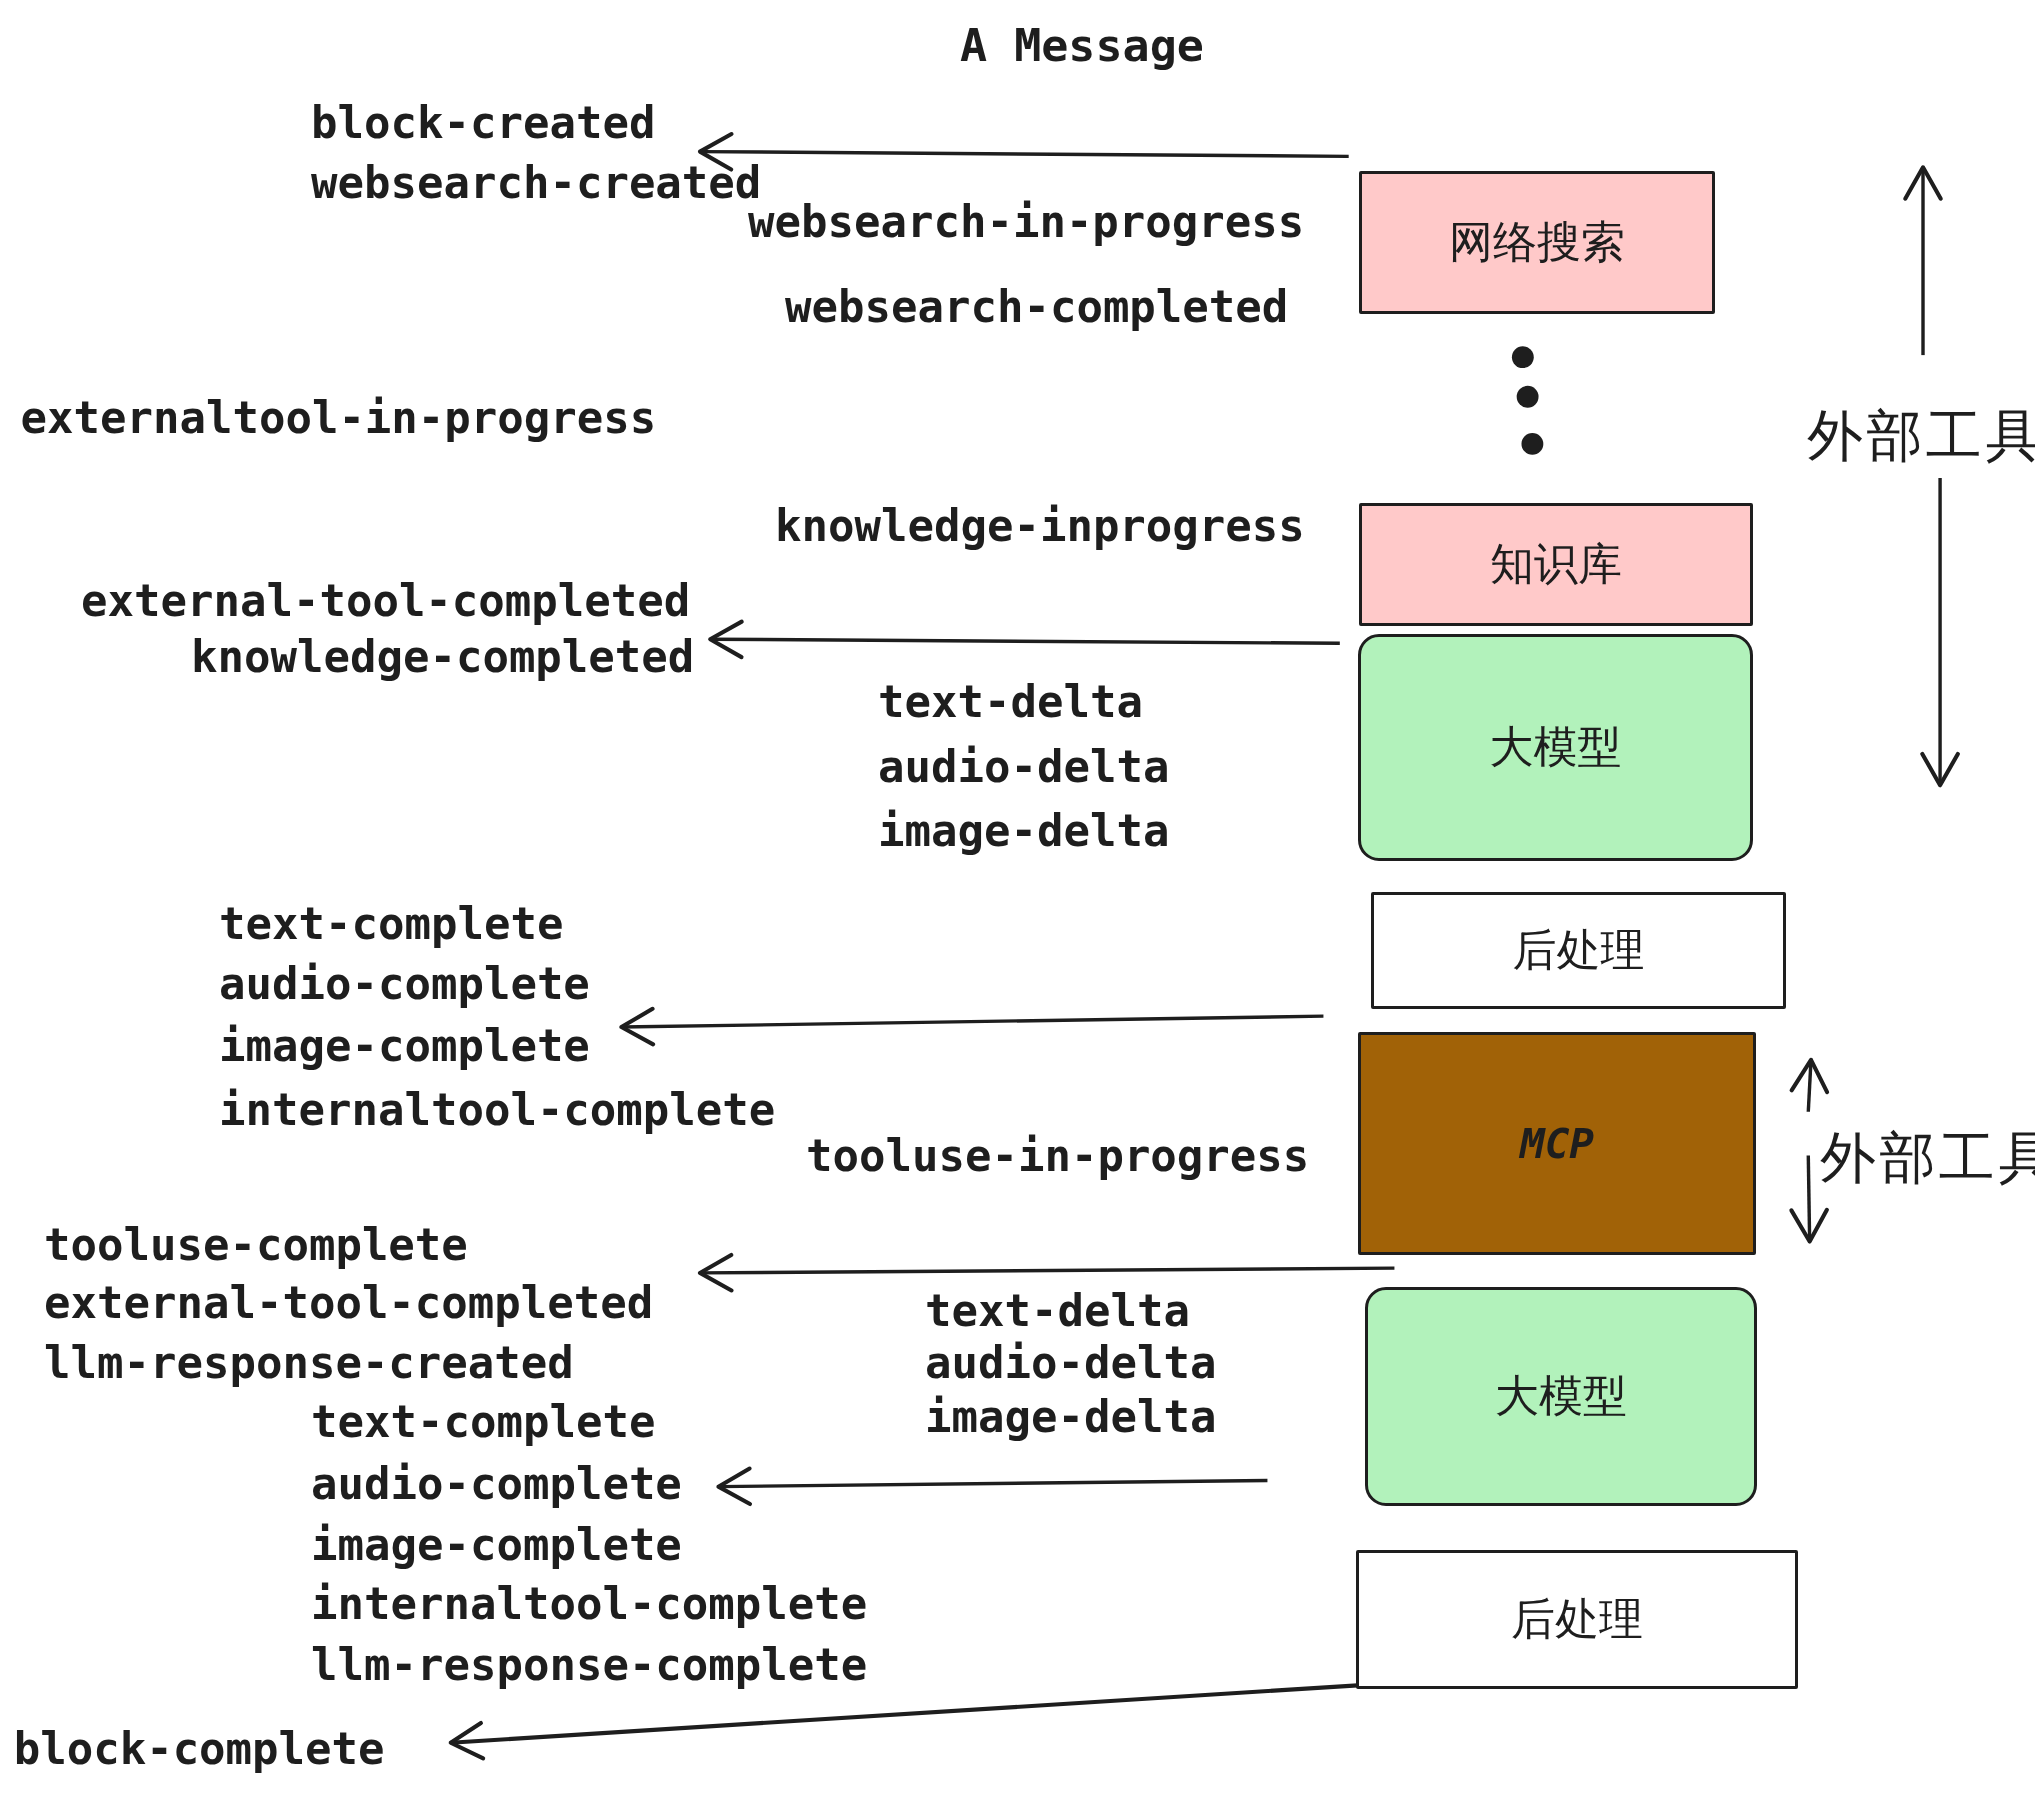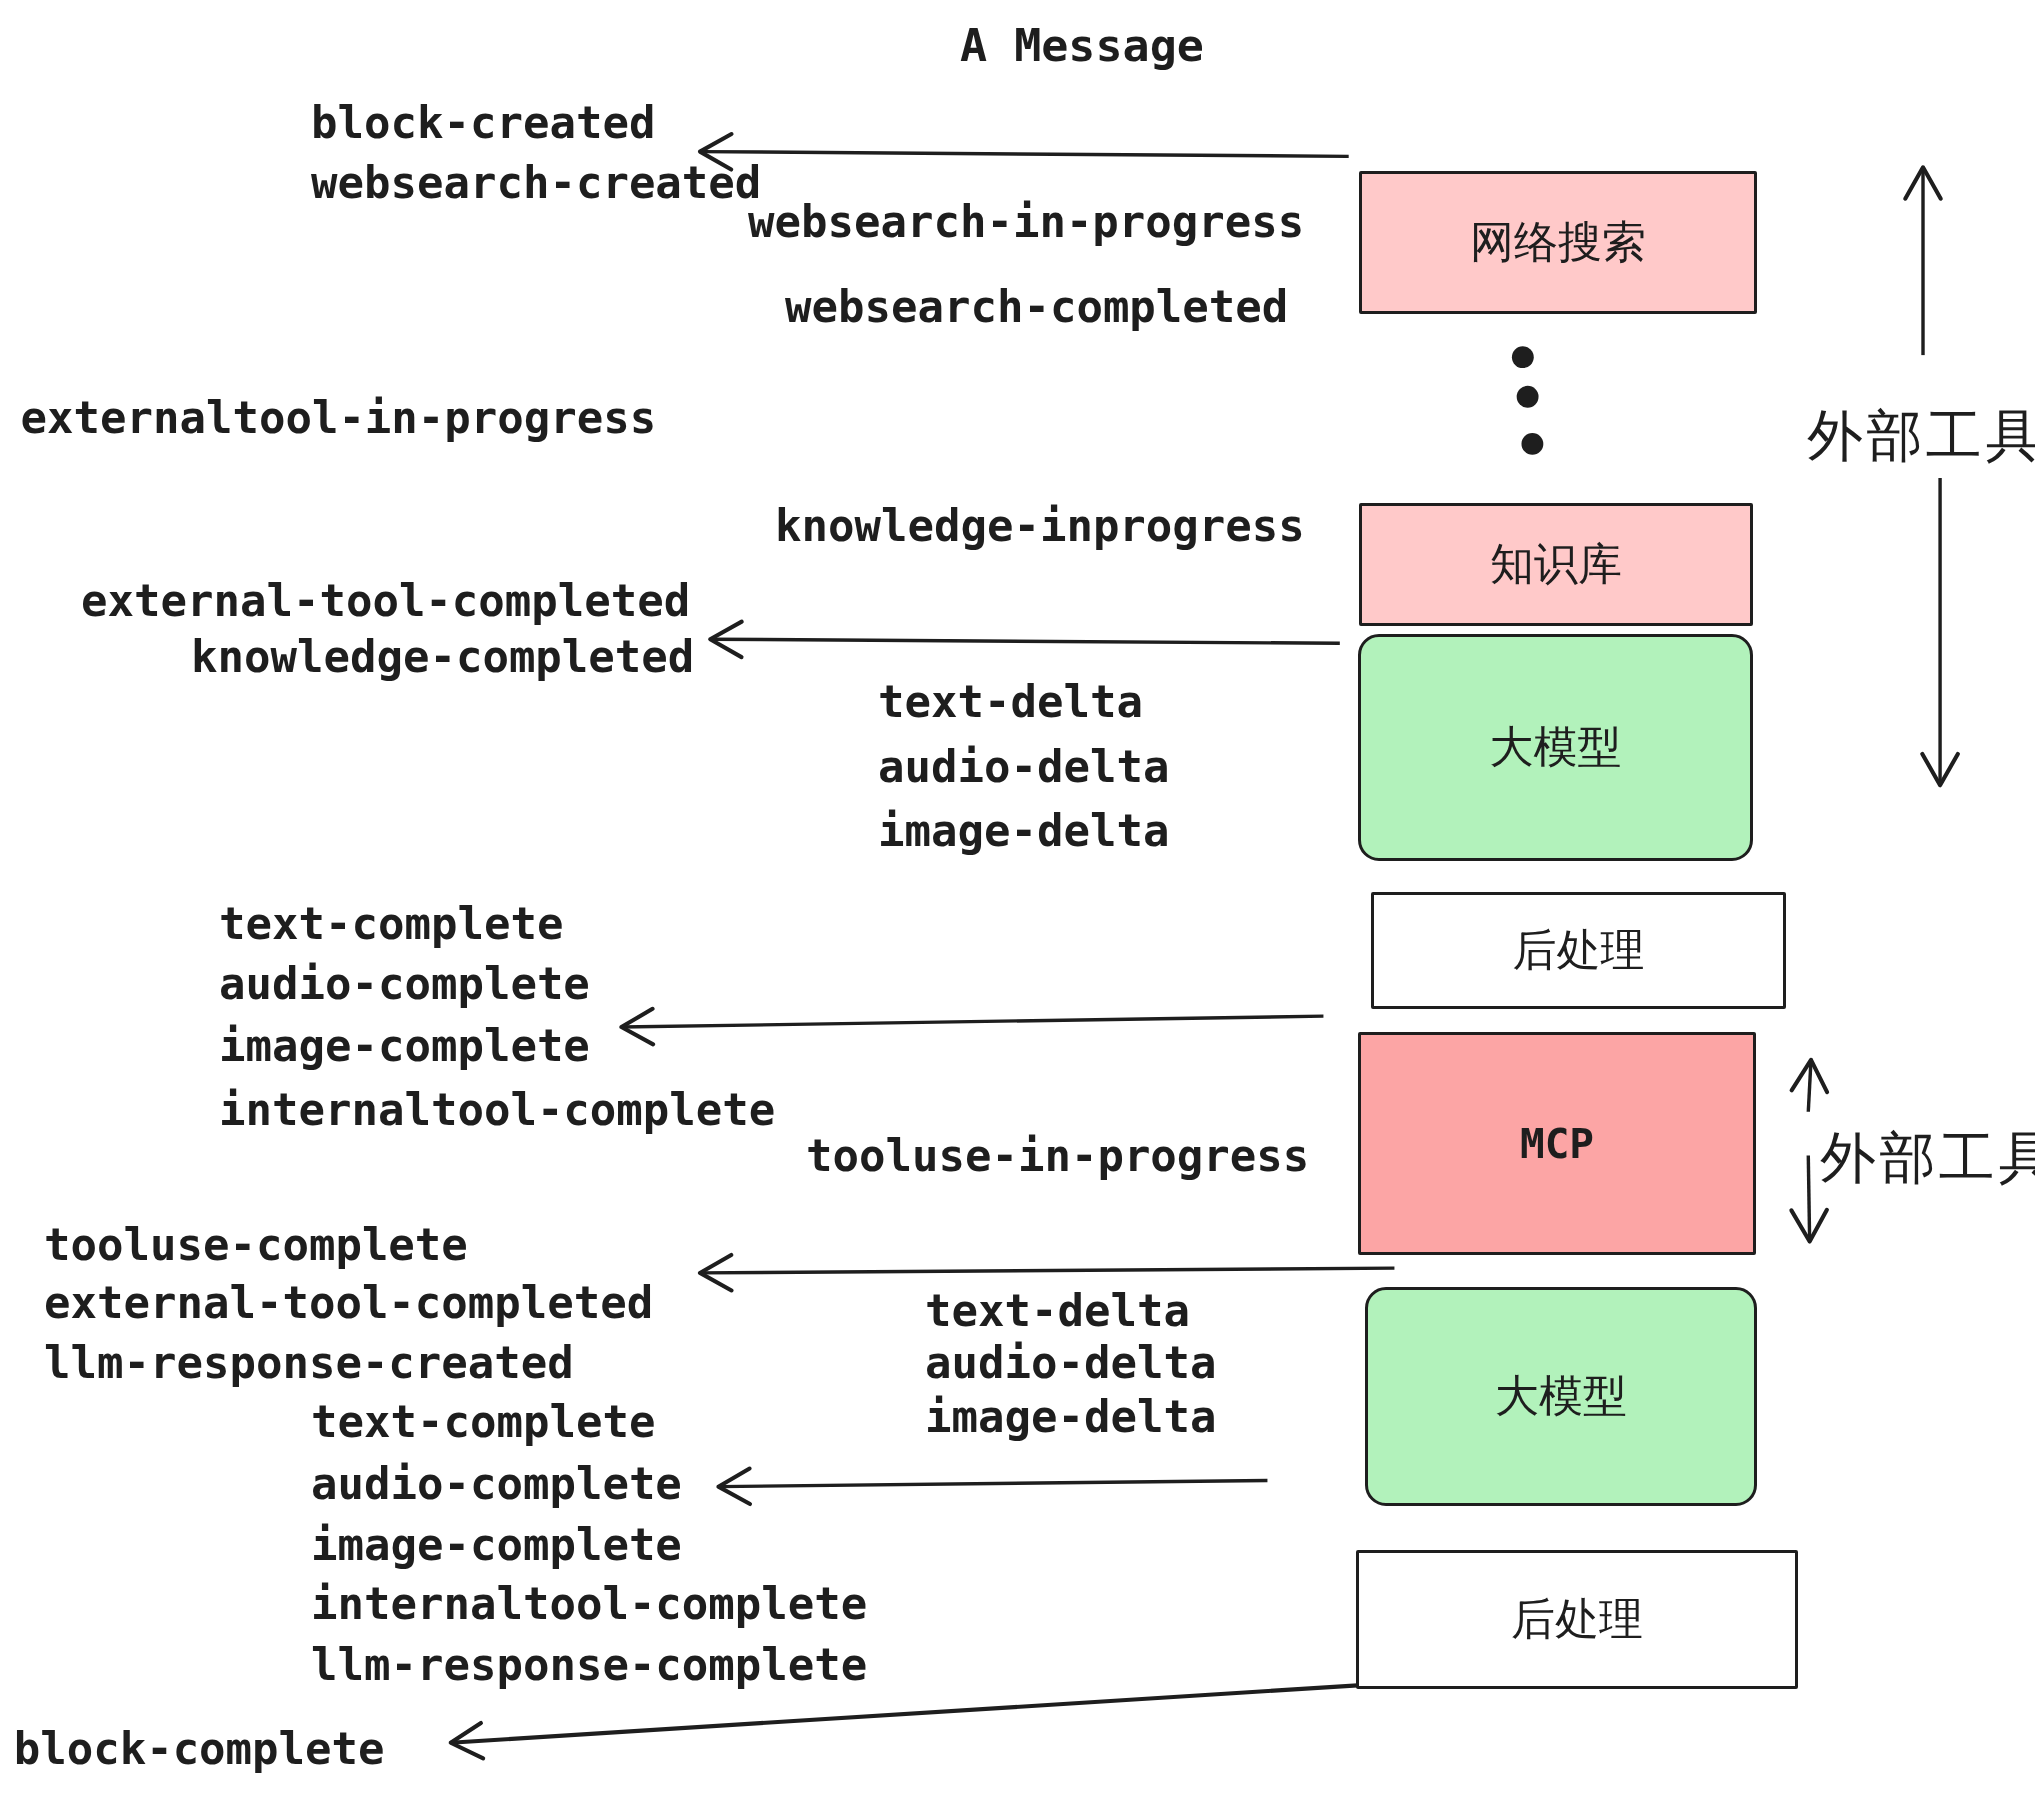--- a/index.html
+++ b/index.html
@@ -9,21 +9,21 @@
   .ev{position:absolute;font-family:"DejaVu Sans Mono","Liberation Mono",monospace;
       font-weight:bold;font-size:44px;line-height:1;white-space:nowrap;color:#1e1e1e;}
   .title{position:absolute;left:960px;top:19px;font-size:45px;font-weight:bold;
          font-family:"DejaVu Sans Mono","Liberation Mono",monospace;white-space:nowrap;}
   .box{position:absolute;box-sizing:border-box;border:3.4px solid #1e1e1e;border-radius:2px;
        display:flex;align-items:center;justify-content:center;
        font-family:"DejaVu Sans","Liberation Sans",sans-serif;font-size:44px;color:#1e1e1e;
        white-space:nowrap;}
   .box.pink{background:#ffc9c9;}
   .box.green{background:#b2f2bb;border-radius:21px;}
-  .box.yellow{background:#fca5a5;}
+  .box.yellow{background:#a16207;font-style:italic;}
   .box.white{background:#ffffff;}
   .box.mono{font-family:"DejaVu Sans Mono","Liberation Mono",monospace;font-weight:bold;font-size:41px;}
   .side-label{position:absolute;font-family:"DejaVu Sans","Liberation Sans",sans-serif;
               font-size:56px;letter-spacing:3.4px;white-space:nowrap;color:#1e1e1e;margin-top:8px;}
 </style>
 </head>
 <body>
 
 <div id="canvas">
 
@@ -48,21 +48,21 @@
 
     <g fill="#1e1e1e">
       <circle cx="2230" cy="523" r="16"></circle>
       <circle cx="2237" cy="581" r="16"></circle>
       <circle cx="2244" cy="650" r="16"></circle>
     </g>
   </svg>
 
   <div class="title">A Message</div>
 
-  <div class="box pink" style="left:1359px;top:171px;width:398px;height:143px;">
+  <div class="box pink" style="left:1359px;top:171px;width:356px;height:143px;">
     <span>网络搜索</span>
   </div>
   <div class="box pink" style="left:1359px;top:503px;width:394px;height:123px;">
     <span>知识库</span>
   </div>
   <div class="box green" style="left:1358px;top:634px;width:395px;height:227px;">
     <span>大模型</span>
   </div>
   <div class="box white" style="left:1371px;top:892px;width:415px;height:117px;">
     <span>后处理</span>

